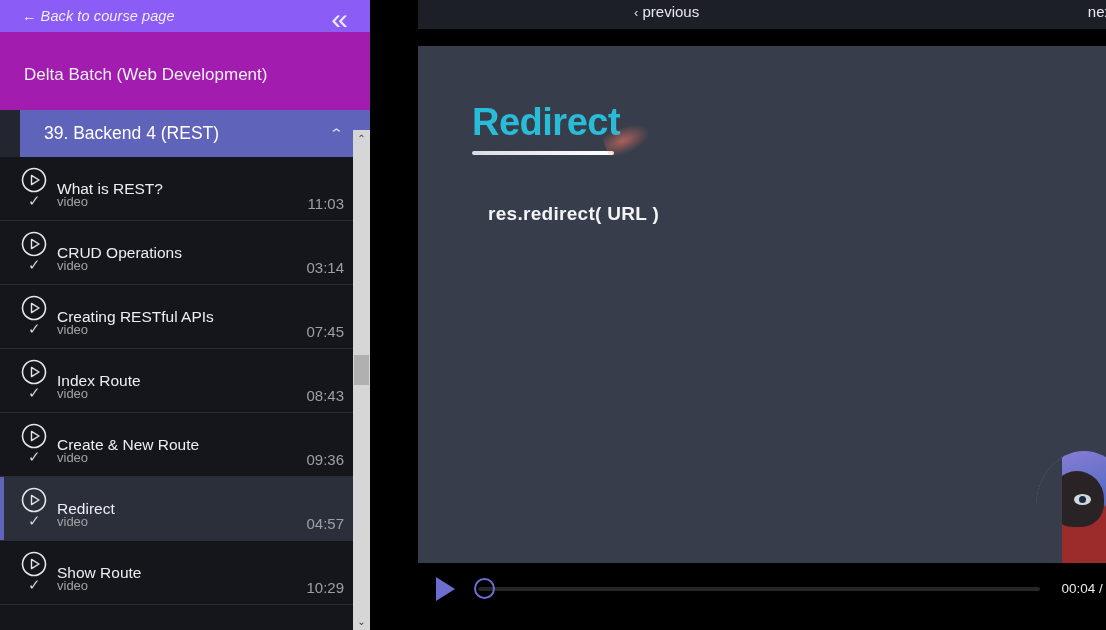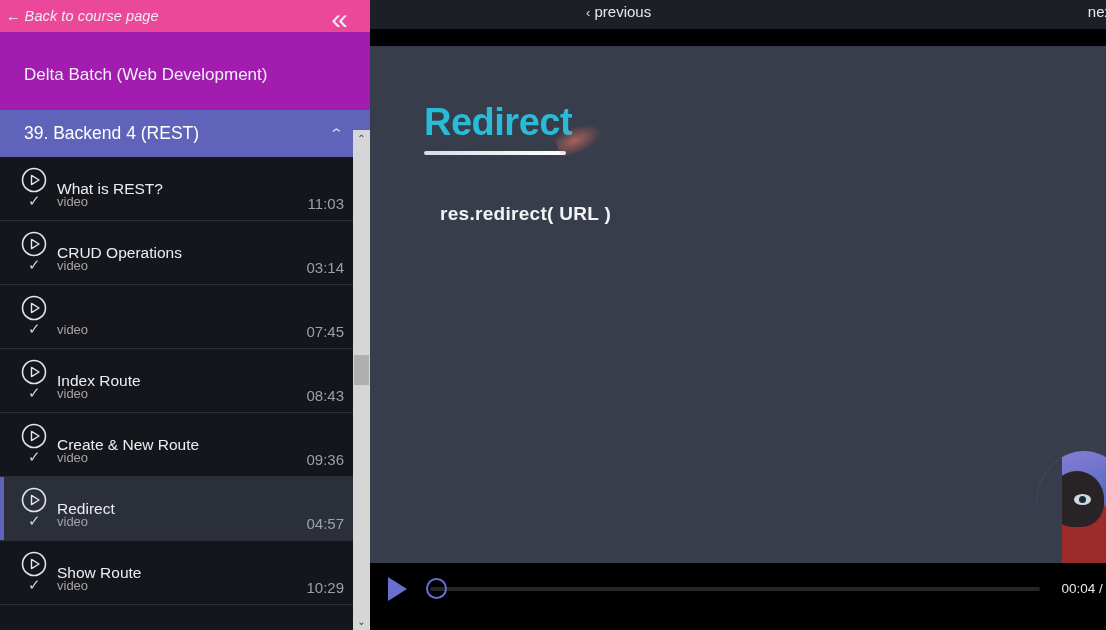--- a/index.html
+++ b/index.html
@@ -15,22 +15,22 @@
   .sidebar {
     width: 370px; height: 630px;
     background: #23262e;
     position: relative;
     display: flex; flex-direction: column;
     flex: 0 0 370px;
   }
   .back-row {
     height: 32px;
     display: flex; align-items: center;
-    padding-left: 6px;
-    background: #ec4899;
+    padding-left: 22px;
+    background: #8b5cf6;
   }
   .back-link {
     color: #eceef2;
     font-style: italic;
     font-size: 14.5px;
     letter-spacing: .1px;
     white-space: nowrap;
     cursor: pointer;
   }
   .back-arrow { font-style: normal; margin-right: 4px; }
@@ -50,20 +50,21 @@
 
   .section-head {
     background: #5f63ba;
     color: #ffffff;
     font-size: 17.5px;
     height: 47px;
     display: flex; align-items: center; justify-content: space-between;
     padding: 0 28px 0 24px;
     cursor: pointer;
     flex: 0 0 47px;
+    margin-left: 20px;
   }
   .section-head .chev {
     font-size: 13px; color: #dfe0f2; transform: scaleX(1.4);
   }
 
   .lessons {
     flex: 1 1 auto;
     overflow: hidden;
     background: #14161b;
     position: relative;
@@ -115,21 +116,21 @@
   .sb-down { position: absolute; bottom: 0; left: 0; }
   .sb-thumb {
     position: absolute; left: 1px; width: 15px;
     top: 225px; height: 30px;
     background: #b0b0b0; cursor: pointer;
   }
 
   
   .player {
     flex: 1 1 auto; height: 630px; position: relative;
-    background: #000; overflow: hidden;
+    background: #000; overflow: hidden; margin-left: 48px;
   }
   .nav-bar {
     height: 29px; background: #1c1f26;
     position: relative; color: #e6e8ec; font-size: 15px;
   }
   .nav-prev {
     position: absolute; left: 216px; top: 3px; cursor: pointer;
     white-space: nowrap;
   }
   .nav-next {
@@ -263,20 +264,21 @@
           <div class="l-title">CRUD Operations</div>
           <div class="l-type">video</div>
           <div class="l-dur">03:14</div>
         </div>
         <div class="lesson">
           <div class="l-icon"><svg width="26" height="26" viewBox="0 0 26 26">
               <circle cx="13" cy="13" r="11.5" fill="none" stroke="#e2e5ea" stroke-width="1.6"></circle>
               <path d="M10.5 8.4 L18 13 L10.5 17.6 Z" fill="none" stroke="#e2e5ea" stroke-width="1.4" stroke-linejoin="round"></path>
             </svg></div>
           <div class="l-check">✓</div>
+          <div class="l-title">Creating RESTful APIs</div>
           <div class="l-type">video</div>
           <div class="l-dur">07:45</div>
         </div>
         <div class="lesson">
           <div class="l-icon"><svg width="26" height="26" viewBox="0 0 26 26">
               <circle cx="13" cy="13" r="11.5" fill="none" stroke="#e2e5ea" stroke-width="1.6"></circle>
               <path d="M10.5 8.4 L18 13 L10.5 17.6 Z" fill="none" stroke="#e2e5ea" stroke-width="1.4" stroke-linejoin="round"></path>
             </svg></div>
           <div class="l-check">✓</div>
           <div class="l-title">Index Route</div>

